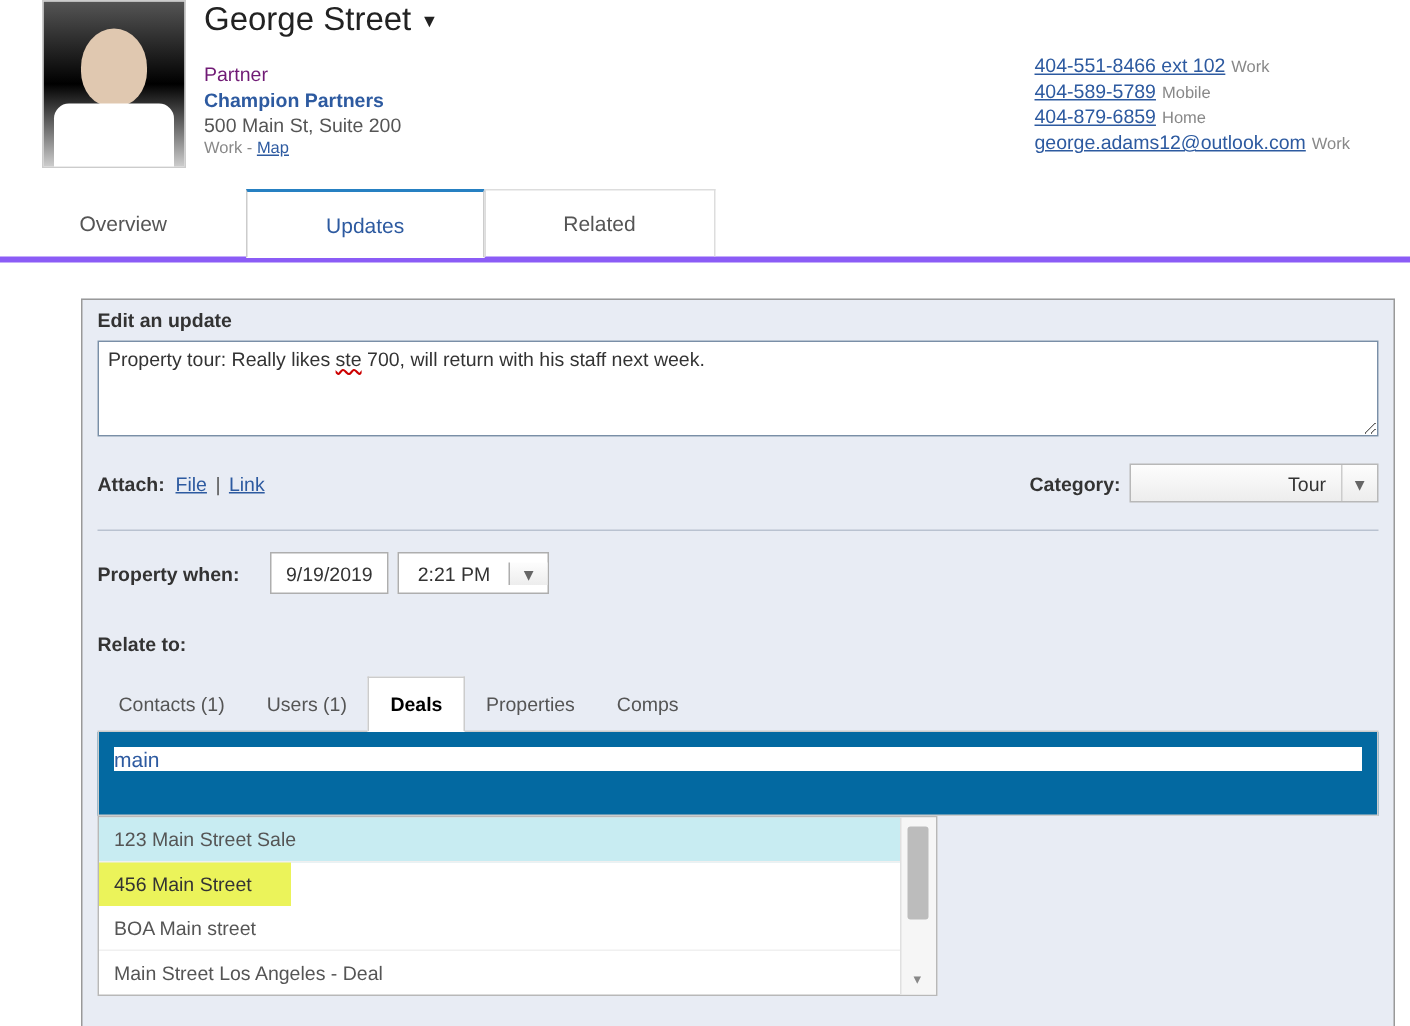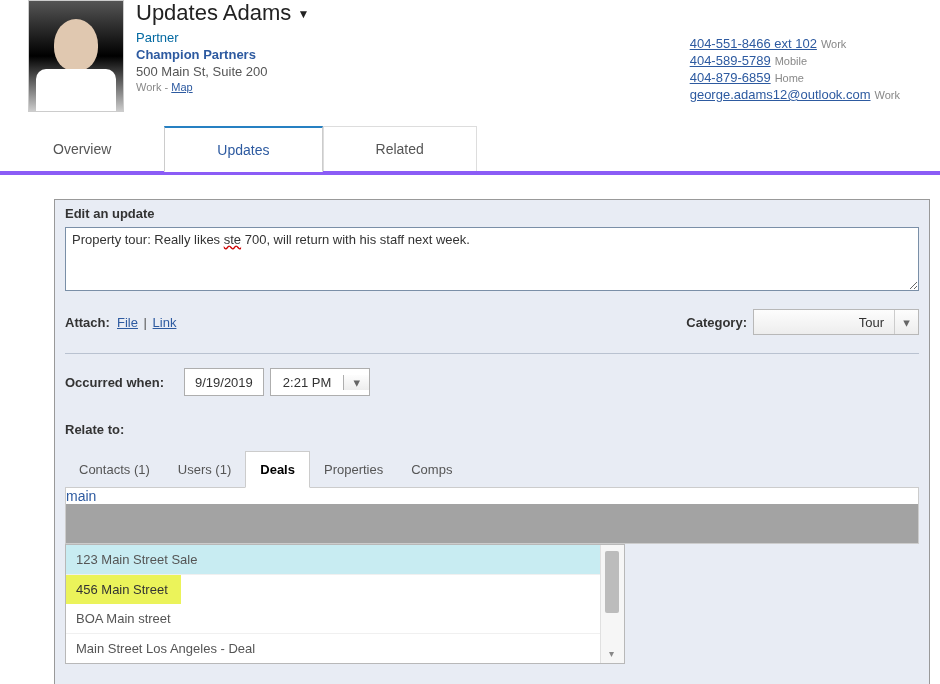--- a/index.html
+++ b/index.html
@@ -5,21 +5,21 @@
 * { box-sizing: border-box; margin: 0; padding: 0; }
 body { font-family: Verdana, Arial, sans-serif; font-size: 13px; color: #333; background: #fff; width: 940px; }
 a { color: #2d5aa0; text-decoration: underline; cursor: pointer; }
 .header { display: flex; padding: 0 0 0 28px; }
 .avatar { width: 96px; height: 112px; border: 1px solid #ccc; background: linear-gradient(180deg,#555 0%, #000 50%, #ccc 100%); flex-shrink:0; position:relative; overflow:hidden;}
 .avatar::before { content:""; position:absolute; top:18px; left:50%; transform:translateX(-50%); width:44px; height:52px; background:#e0c8b0; border-radius:50% 50% 45% 45%; }
 .avatar::after { content:""; position:absolute; bottom:-8px; left:50%; transform:translateX(-50%); width:80px; height:50px; background:#fff; border-radius:10px 10px 0 0; }
 .h-info { padding-left:12px; flex:1; }
 .h-name { font-size:22px; font-weight:400; color:#222; }
 .h-name .drop { font-size:12px; vertical-align:middle; }
-.h-role { color:#0369a1; margin-top:4px; }
+.h-role { color:#701a75; margin-top:16px; }
 .h-company { color:#2d5aa0; font-weight:bold; margin-top:2px; }
 .h-addr { color:#555; margin-top:2px; }
 .h-map { color:#888; font-size:11px; margin-top:2px; }
 .h-map a { font-size:11px; }
 .h-contact { padding-top:36px; padding-right:40px; }
 .h-contact div { margin-bottom:2px; }
 .h-contact .tag { color:#888; font-size:11px; margin-left:4px; }
 .contact-link { color:#2d5aa0; text-decoration:underline; cursor:pointer; }
 
 .tabs-main { display:flex; border-bottom:4px solid #8b5cf6; margin-top:14px; }
@@ -47,42 +47,42 @@
 .occurred label { font-weight:bold; }
 .input-box { border:1px solid #aeaeae; background:#fff; padding:5px 10px; height:28px; font-family:inherit; font-size:13px; display:inline-flex; align-items:center;}
 .time-group { display:flex; }
 .time-group .dd { width:26px; border-left:1px solid #aeaeae; display:flex; align-items:center; justify-content:center; background:linear-gradient(#fdfdfd,#ededed); color:#666;}
 
 .relate { margin-top:26px; }
 .relate-label { font-weight:bold; margin-bottom:14px; display:block; }
 .rel-tabs { display:flex; align-items:flex-end; border-bottom:1px solid #ccc; gap:0; }
 .rel-tab { padding:10px 14px; cursor:pointer; color:#555; }
 .rel-tab.active { background:#fff; border:1px solid #ccc; border-bottom:1px solid #fff; margin-bottom:-1px; font-weight:bold; color:#000; }
-.search-area { background:#a3a3a3; border:1px solid #ccc; border-top:none; height:56px; }
+.search-area { background:#0369a1; border:1px solid #ccc; border-top:none; padding:10px; height:56px; }
 .search-input { width:100%; border:none; outline:none; font-size:14px; color:#2d5aa0; font-family:inherit;}
 
 .dropdown { position:relative; border:1px solid #b8b8b8; background:#fff; width:560px; display:flex; }
 .dropdown .items { flex:1; }
 .dropdown .item { padding:7px 10px; border-bottom:1px solid #f0f0f0; cursor:pointer; color:#555;}
 .dropdown .item.selected { background:#c8ecf2; }
 .dropdown .item.highlighted { background:#ebf35a; color:#333; }
 .dropdown .scrollbar { width:24px; background:#f6f6f6; border-left:1px solid #e0e0e0; position:relative;}
 .dropdown .thumb { position:absolute; top:6px; left:4px; width:14px; height:62px; background:#bcbcbc; border-radius:2px;}
 .dropdown .arrow-down { position:absolute; bottom:4px; left:8px; color:#888; font-size:10px;}
 
 .bottom-hr { height:1px; background:#b9c2d0; margin:34px 0 12px; }
 </style>
 </head>
 <body>
 
 <div class="header">
   <div class="avatar"></div>
   <div class="h-info">
     <div class="h-name">
-      <span>Updates Adams</span>
+      <span>George Street</span>
       <span class="drop">▼</span>
     </div>
     <div class="h-role">Partner</div>
     <div class="h-company">Champion Partners</div>
     <div class="h-addr">500 Main St, Suite 200</div>
     <div class="h-map">
       <span>Work - </span><a>Map</a>
     </div>
   </div>
   <div class="h-contact">
@@ -115,21 +115,21 @@
       <div class="select-box">
         <span class="val">Tour</span>
         <span class="btn">▾</span>
       </div>
     </div>
   </div>
 
   <div class="hr"></div>
 
   <div class="occurred">
-    <label>Occurred when:</label>
+    <label>Property when:</label>
     <div style="display:flex; gap:6px;">
       <div class="input-box">
           <span>9/19/2019</span>
         </div>
       <div class="input-box time-group" style="padding:0;">
         <span style="padding:0 12px;">2:21 PM</span>
         <span class="dd">▾</span>
       </div>
     </div>
   </div>
@@ -142,21 +142,21 @@
       <div class="rel-tab active">Deals</div>
       <div class="rel-tab">Properties</div>
       <div class="rel-tab">Comps</div>
     </div>
     <div class="search-area">
       <input class="search-input" type="text" value="main" style="">
     </div>
     <div class="dropdown">
       <div class="items">
         <div class="item selected">123 Main Street Sale</div>
-        <div class="item highlighted" style="width:115px; border-bottom:none;">456 Main Street</div>
+        <div class="item highlighted" style="width:128px; border-bottom:none;">456 Main Street</div>
         <div class="item">BOA Main street</div>
         <div class="item" style="border-bottom:none;">Main Street Los Angeles - Deal</div>
       </div>
       <div class="scrollbar">
         <div class="thumb"></div>
         <div class="arrow-down">▾</div>
       </div>
     </div>
   </div>
 

